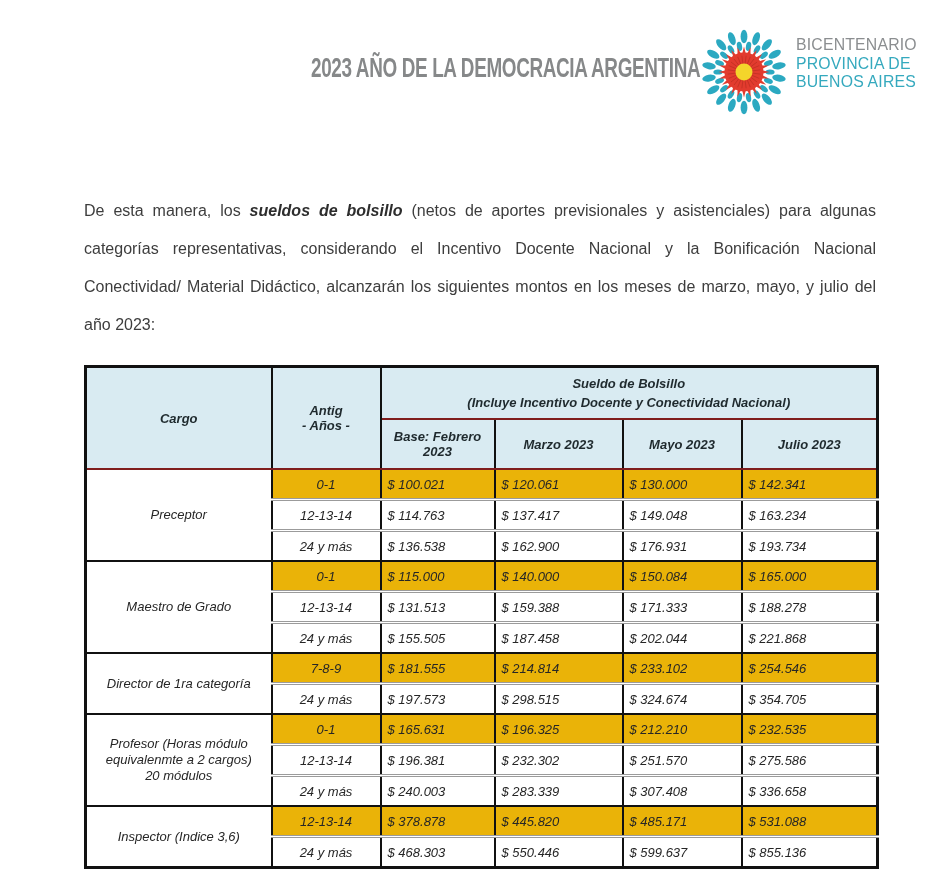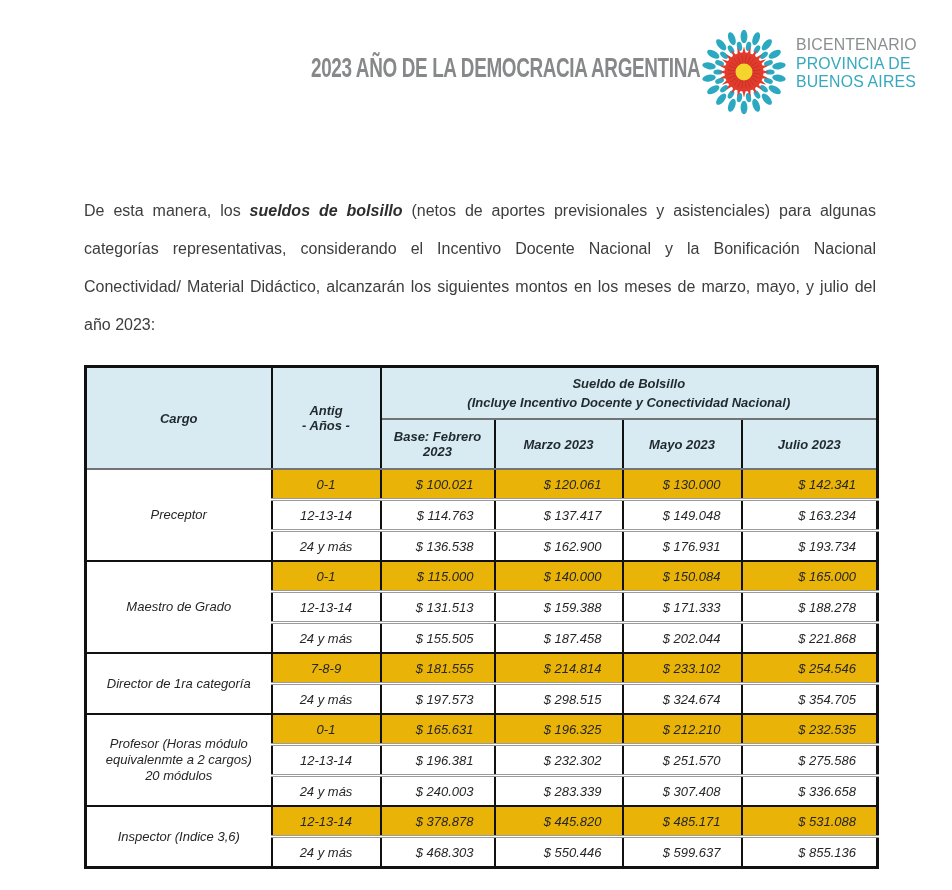--- a/index.html
+++ b/index.html
@@ -36,32 +36,32 @@
     border-collapse:collapse;table-layout:fixed;
     font-size:13px;font-style:italic;color:#262626;
     border:3px solid #111;
   }
   .salary-table th,.salary-table td{
     border-left:2px solid #111;border-right:2px solid #111;
     padding:0 6px;overflow:hidden;
   }
   .salary-table thead th{
     background:#d9ebf2;font-weight:bold;color:#1f2a2e;
-    border-bottom:2px solid #737373;text-align:center;
+    border-bottom:2px solid #7f1d1d;text-align:center;
   }
   .salary-table thead tr.h1 th{height:50px;}
   .salary-table thead tr.h2 th{height:48px;}
   th.sueldo-head{line-height:19px;}
   .salary-table td{height:28px;background:#ffffff;}
   tr.gs td{border-top:2px solid #111;}
   tr.in td{border-top:3px double #9b9b9b;}
   td.shade{background:#eab308;}
   td.cargo{text-align:center;background:#ffffff;line-height:16px;padding:8px 14px;}
   td.antig{text-align:center;}
-  td.money{text-align:right;padding-right:20px;}
+  td.money{padding-right:20px;}
 </style>
 </head>
 <body>
 
 <div class="motto">2023 AÑO DE LA DEMOCRACIA ARGENTINA</div>
 
 <svg class="logo-svg" width="90" height="90" viewBox="0 0 90 90">
     <ellipse cx="45" cy="9.5" rx="3.4" ry="6.8" fill="#2ba9c1" transform="rotate(0 45 45)"></ellipse>
     <ellipse cx="45" cy="9.5" rx="3.4" ry="6.8" fill="#2ba9c1" transform="rotate(20 45 45)"></ellipse>
     <ellipse cx="45" cy="9.5" rx="3.4" ry="6.8" fill="#2ba9c1" transform="rotate(40 45 45)"></ellipse>

